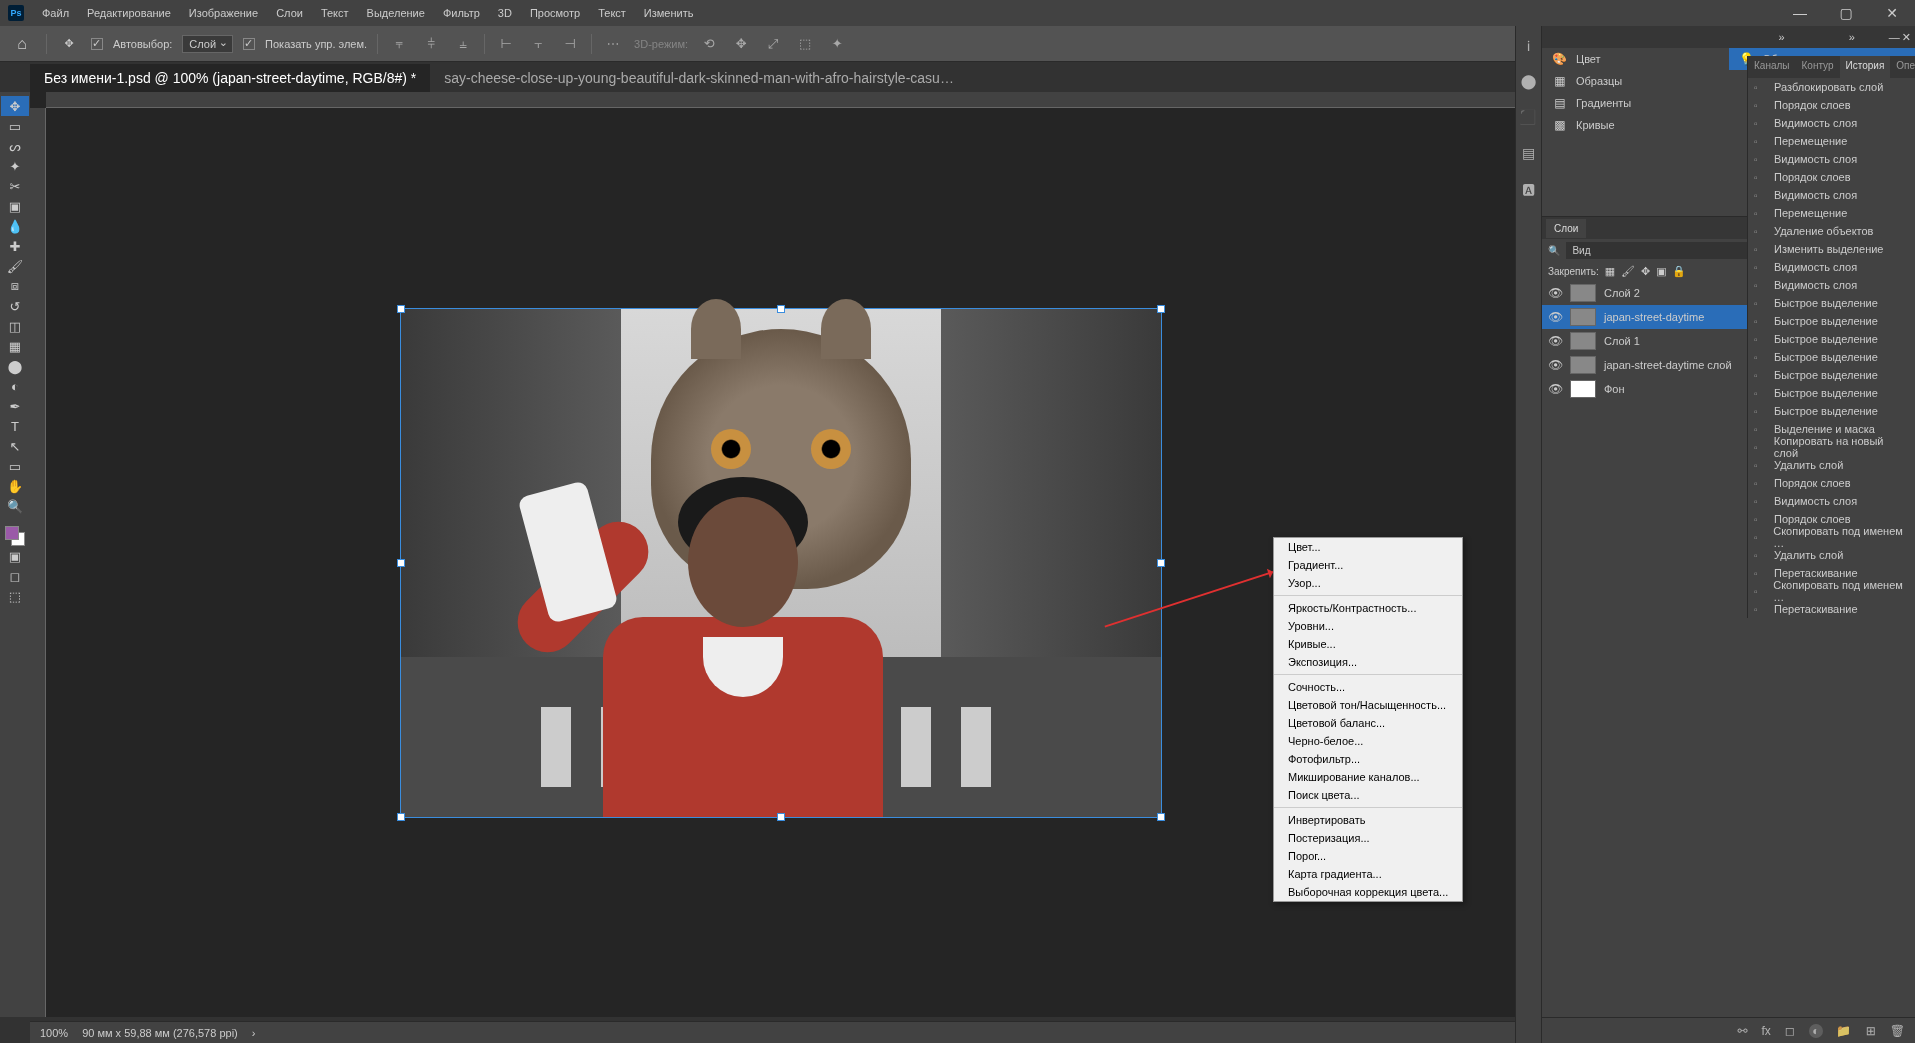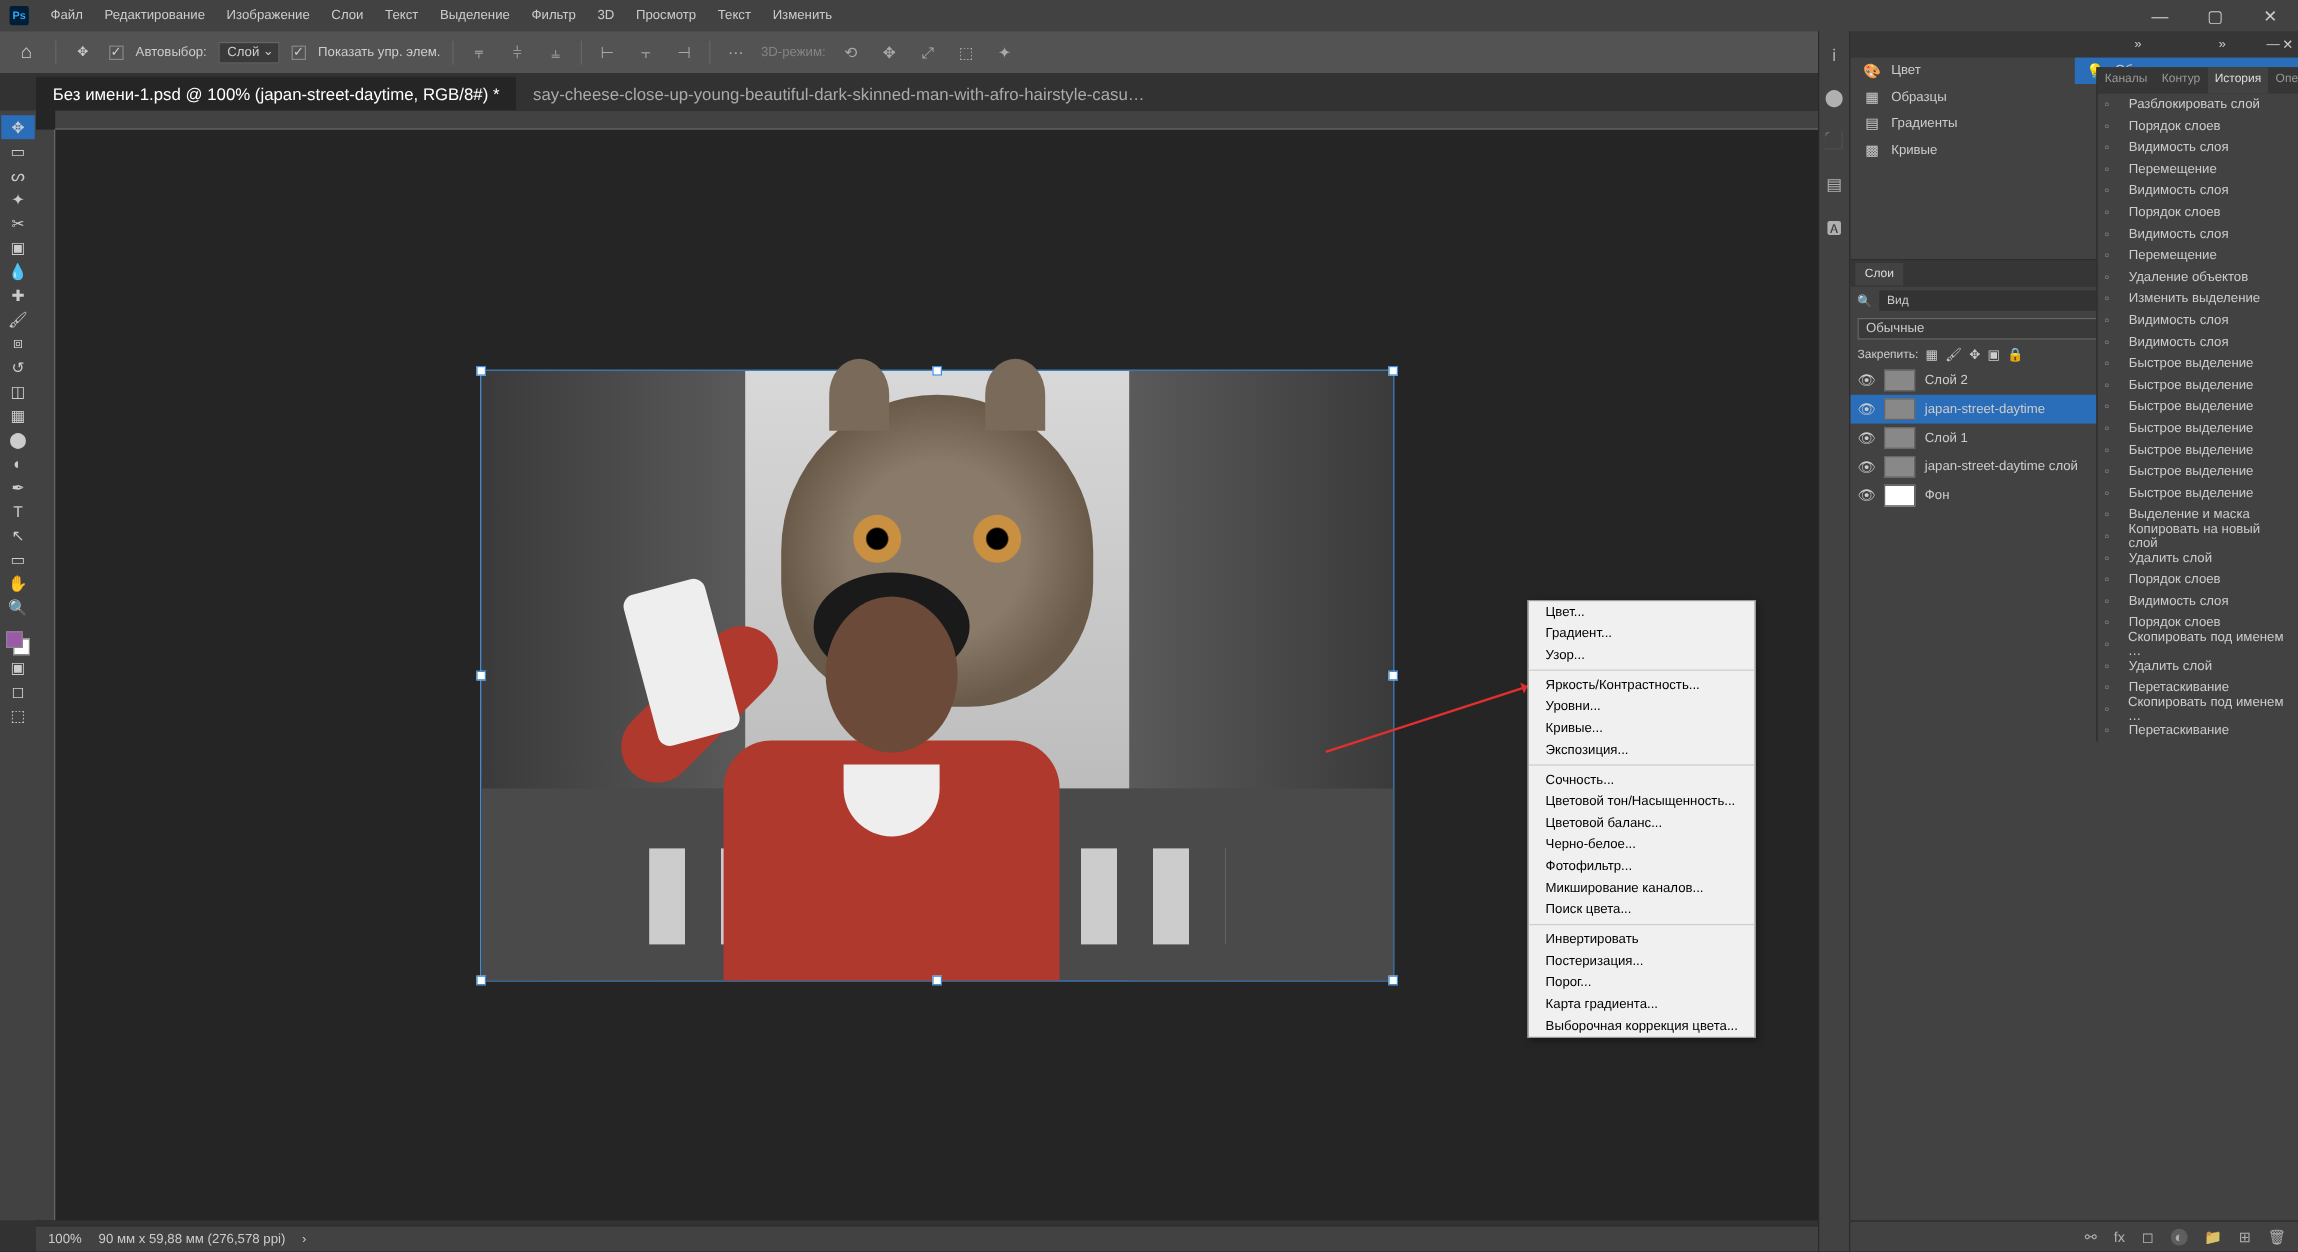--- a/index.html
+++ b/index.html
@@ -276,26 +276,20 @@
         <span>⌄</span>
         <div class="mini-icons">
           <span class="mi">▣</span>
           <span class="mi">◐</span>
           <span class="mi">T</span>
           <span class="mi">▭</span>
           <span class="mi">▦</span>
         </div>
       </div>
       <div class="row">
-        <span class="select blend">Обычные</span>
-        <span style="font-size:10px">Непрозрачность:</span>
-        <span class="pct">100%</span>
-        <span>⌄</span>
-      </div>
-      <div class="row">
         <span style="font-size:10px">Закрепить:</span>
         <span class="mi">▦</span>
         <span class="mi">🖌</span>
         <span class="mi">✥</span>
         <span class="mi">▣</span>
         <span class="mi">🔒</span>
         <span style="margin-left:auto;font-size:10px">Заливка:</span>
         <span class="pct">100%</span>
         <span>⌄</span>
       </div>
@@ -464,21 +458,21 @@
         <span class="hic">▫</span>
         <span>Скопировать под именем …</span>
       </div>
       <div class="hitem">
         <span class="hic">▫</span>
         <span>Перетаскивание</span>
       </div>
     </div>
 </div>
 
-<div class="context-menu" id="context-menu" style="left:1273px;top:500px">
+<div class="context-menu" id="context-menu" style="left:1273px;top:537px">
     <div class="cm-item">Цвет...</div>
     <div class="cm-item">Градиент...</div>
     <div class="cm-item">Узор...</div>
     <div class="cm-sep"></div>
     <div class="cm-item">Яркость/Контрастность...</div>
     <div class="cm-item">Уровни...</div>
     <div class="cm-item">Кривые...</div>
     <div class="cm-item">Экспозиция...</div>
     <div class="cm-sep"></div>
     <div class="cm-item">Сочность...</div>

